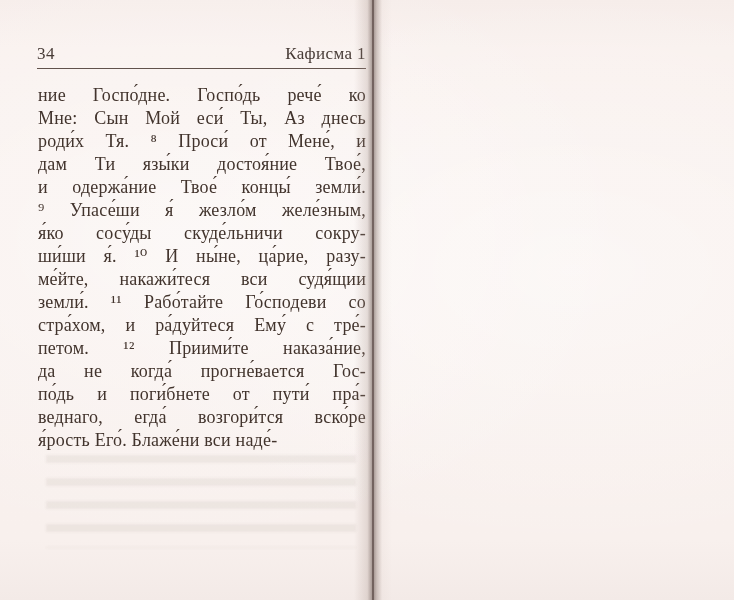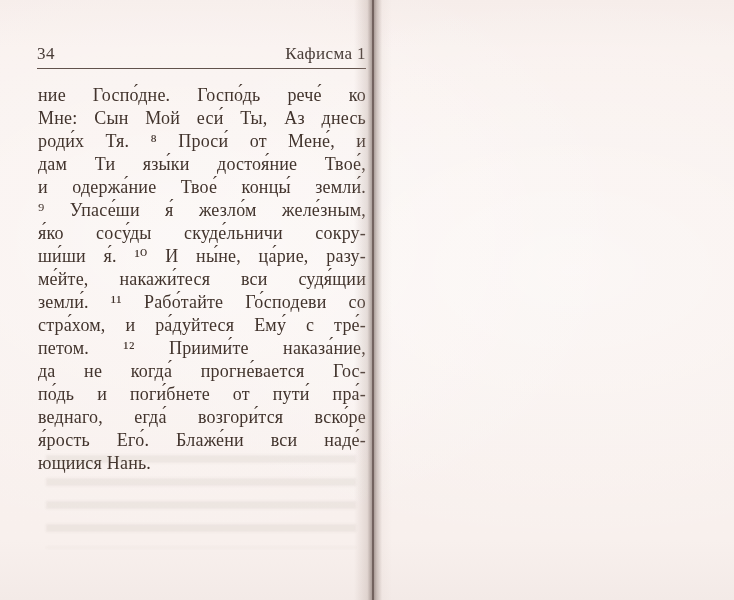--- a/index.html
+++ b/index.html
@@ -103,21 +103,20 @@
         <div class="tline">я́ко сосу́ды скуде́льничи сокру-</div>
         <div class="tline">ши́ши я́. ¹⁰ И ны́не, ца́рие, разу-</div>
         <div class="tline">ме́йте, накажи́теся вси судя́щии</div>
         <div class="tline">земли́. ¹¹ Рабо́тайте Го́сподеви со</div>
         <div class="tline">стра́хом, и ра́дуйтеся Ему́ с тре́-</div>
         <div class="tline">петом. ¹² Приими́те наказа́ние,</div>
         <div class="tline">да не когда́ прогне́вается Гос-</div>
         <div class="tline">по́дь и поги́бнете от пути́ пра́-</div>
         <div class="tline">веднаго, егда́ возгори́тся вско́ре</div>
         <div class="tline">я́рость Его́. Блаже́ни вси наде́-</div>
-        <div class="tline">ющиися Нань.</div>
       </div>
     <div class="bleed bleed-left-bottom"></div>
   </div>
 
   <div class="page page-right">
     
     
     
     
     

